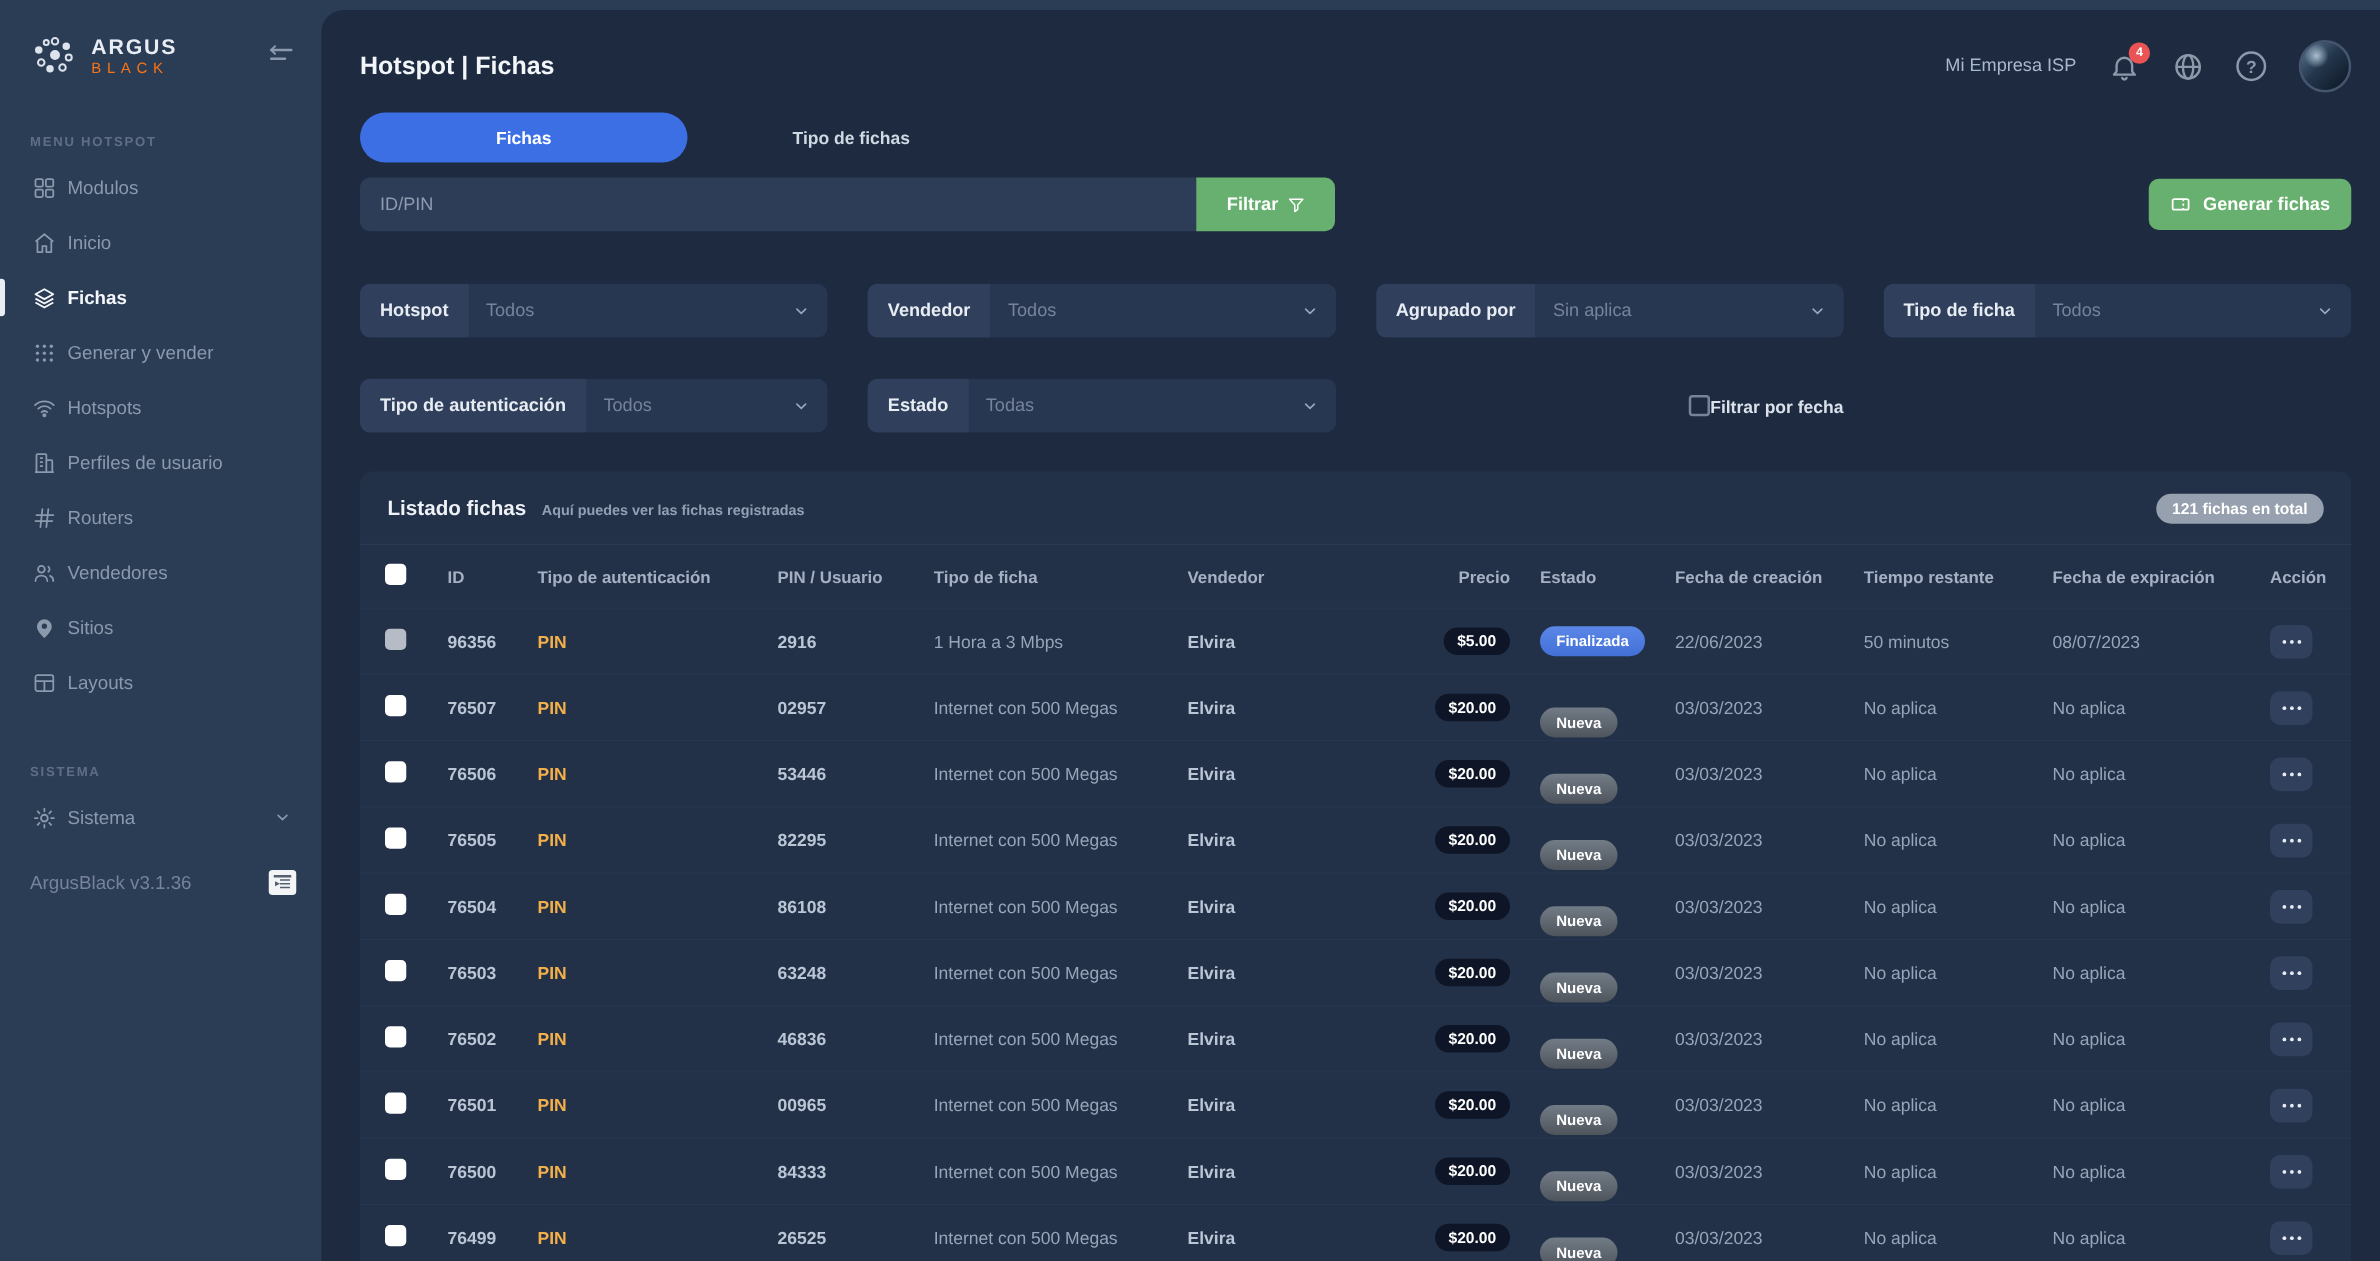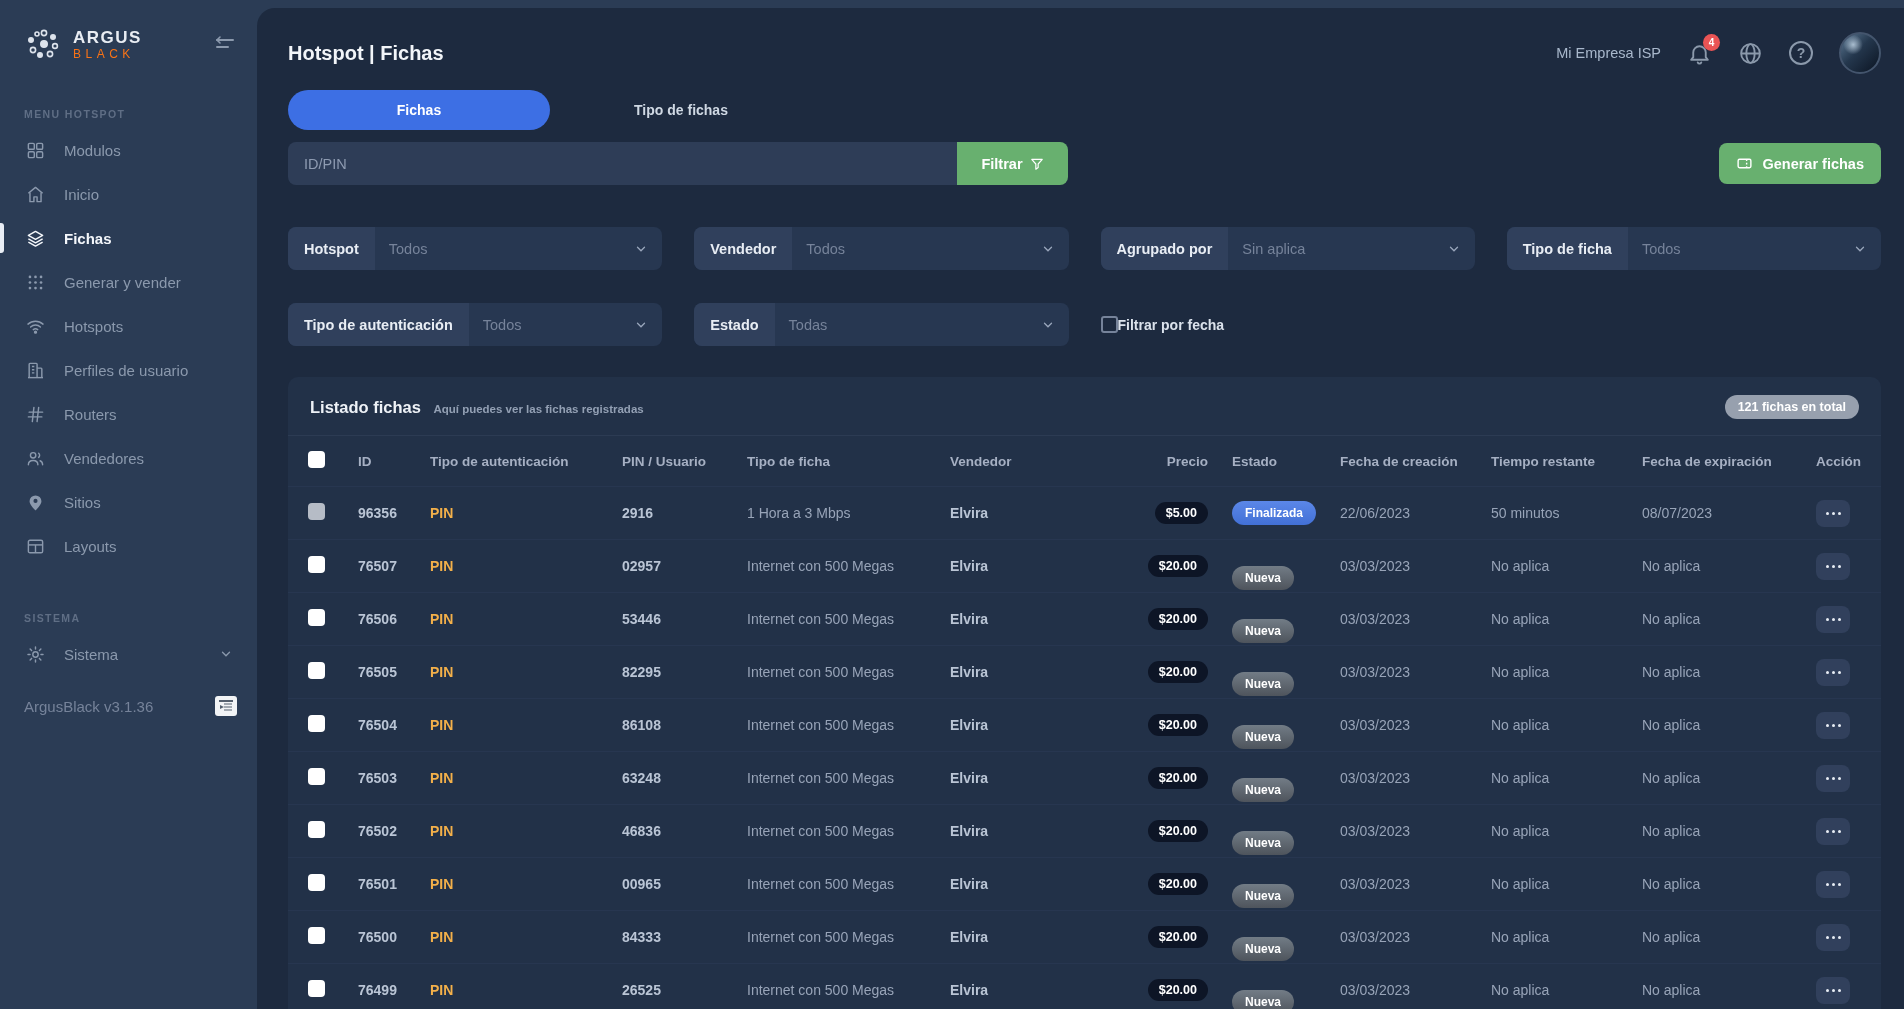--- a/index.html
+++ b/index.html
@@ -11,21 +11,21 @@
   
   .sidebar { width:257px; flex-shrink:0; background:#2b3c55; padding:18px 0 0 0; position:relative; }
   .logo-row { display:flex; align-items:center; justify-content:space-between; padding:6px 20px 0 24px; }
   .logo { display:flex; align-items:center; gap:9px; cursor:pointer; }
   .logo-text { line-height:1; color:#e9edf3; }
   .logo-text .l1 { display:block; font-size:17px; font-weight:800; letter-spacing:1.5px; }
   .logo-text .l2 { display:block; font-size:12px; font-weight:400; letter-spacing:4.5px; margin-top:2px; color:#f97316; }
   .collapse-btn { color:#8b99ad; cursor:pointer; }
   .section-label { padding:0 24px; margin-top:44px; font-size:10.5px; font-weight:700; letter-spacing:1.4px; color:#5f6e85; }
   .nav { margin-top:8px; }
-  .nav-item { position:relative; display:flex; align-items:center; gap:18px; height:44px; padding:0 24px; color:#8b99ad; font-size:15px; cursor:pointer; }
+  .nav-item { position:relative; display:flex; align-items:center; gap:8px; height:44px; padding:0 24px; color:#8b99ad; font-size:15px; cursor:pointer; }
   .nav-item .ni-icon { display:flex; width:22px; justify-content:center; color:#8b99ad; }
   .nav-item.active { color:#f4f7fb; font-weight:700; }
   .nav-item.active .ni-icon { color:#f4f7fb; }
   .nav-item.active::before { content:""; position:absolute; left:-2px; top:7px; width:6px; height:30px; border-radius:4px; background:#e9eef5; }
   .nav-item .chev { margin-left:auto; color:#8b99ad; }
   .version-row { position:absolute; left:24px; right:20px; top:696px; display:flex; align-items:center; justify-content:space-between; color:#76839a; font-size:15px; }
   .flag-chip { width:22px; height:20px; border-radius:3px; background:#f2f4f6; display:flex; align-items:center; justify-content:center; }
 
   
   .main { flex:1; margin-top:8px; background:#1d2a3f; border-top-left-radius:18px; padding:0 23px 0 31px; overflow:hidden; }
@@ -52,21 +52,21 @@
   .search-input::placeholder { color:#8e9bb1; }
   .filtrar-btn { width:111px; background:#68b06f; border:none; border-radius:0 8px 8px 0; color:#fff; font-size:14.5px; font-weight:600; font-family:inherit; display:flex; align-items:center; justify-content:center; gap:7px; cursor:pointer; }
   .generar-btn { height:41px; background:#68b06f; border:none; border-radius:8px; color:#fff; font-size:14.5px; font-weight:600; font-family:inherit; display:flex; align-items:center; gap:9px; padding:0 17px; cursor:pointer; }
 
   
   .filters { display:grid; grid-template-columns:repeat(4,1fr); column-gap:32px; row-gap:33px; margin-top:42px; }
   .dd { display:flex; align-items:center; height:43px; background:#273751; border-radius:8px; overflow:hidden; cursor:pointer; }
   .dd-label { height:100%; display:flex; align-items:center; padding:0 16px; background:#30405c; color:#e8edf4; font-size:14.5px; font-weight:600; white-space:nowrap; }
   .dd-value { flex:1; padding:0 14px; color:#76839a; font-size:14.5px; }
   .dd-chev { padding-right:14px; color:#9aa7bc; display:flex; }
-  .date-check { display:flex; align-items:center; gap:0; cursor:pointer; }
+  .date-check { display:flex; align-items:center; gap:0; cursor:pointer;justify-content:flex-end; }
   .dc-box { width:17px; height:17px; border-radius:3px; border:2px solid #76839a; background:transparent; }
   .dc-label { color:#dbe2ec; font-size:14px; font-weight:700; }
 
   
   .card { margin-top:31px; background:#223148; border-radius:10px 10px 0 0; }
   .card-head { display:flex; align-items:center; justify-content:space-between; padding:18px 22px 16px 22px; border-bottom:1px solid #2c3b53; }
   .card-title { color:#eef2f7; font-size:16.5px; font-weight:700; }
   .card-sub { color:#93a0b4; font-size:11.5px; font-weight:600; margin-left:8px; }
   .count-badge { background:#97a0ae; color:#fff; font-size:12.5px; font-weight:700; border-radius:12px; padding:5px 13px; }
 

